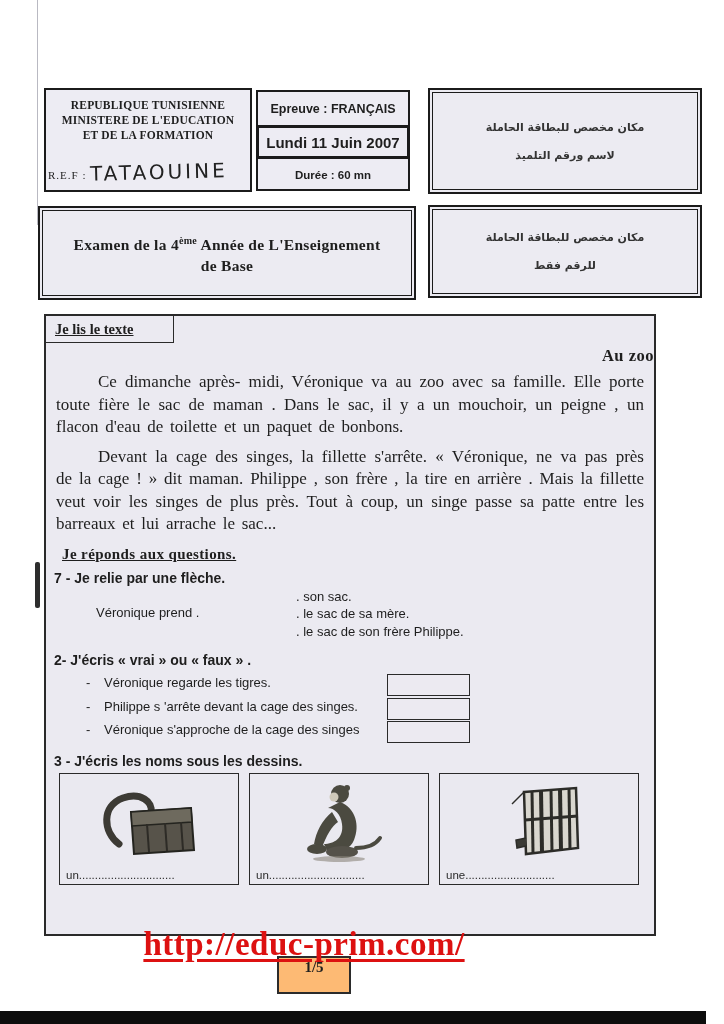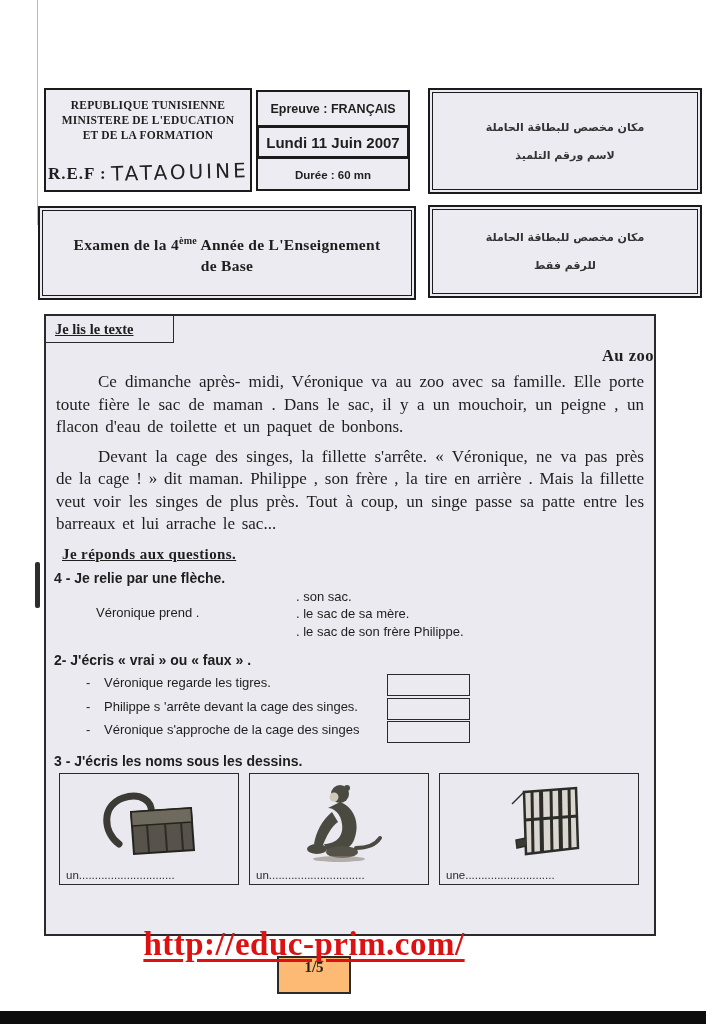--- a/index.html
+++ b/index.html
@@ -26,21 +26,21 @@
   .dbox .inner {
     position:absolute; inset:2px;
     border:1px solid #1b1b1b;
   }
   .sbox { border:2px solid #1b1b1b; background:#edecf3; }
 
   
   .hdr-left { left:44px; top:88px; width:208px; height:104px; padding-top:8px; text-align:center; }
   .hdr-left .gov { font-weight:bold; font-size:11.5px; line-height:15px; letter-spacing:.2px; }
   .hdr-left .ref-row { position:absolute; left:2px; bottom:6px; width:100%; text-align:left; white-space:nowrap; }
-  .ref-label { font-weight:bold; font-size:17px; letter-spacing:1px;text-align:center; }
+  .ref-label { font-weight:normal; font-size:11px; letter-spacing:1px;text-align:center; }
   .ref-value {
     font-family:"DejaVu Sans", sans-serif;
     font-size:20px; letter-spacing:3px;
     display:inline-block; transform:rotate(-1.5deg);
     color:#222;
   }
 
   
   .hdr-mid { left:256px; top:90px; width:154px; }
   .hdr-mid .cell {
@@ -195,21 +195,21 @@
     <span>Je lis le texte</span>
   </div>
 
   <div class="zoo-title">Au zoo</div>
 
   <p class="para">Ce dimanche après- midi, Véronique va au zoo avec sa famille. Elle porte toute fière le sac de maman . Dans le sac, il y a un mouchoir, un peigne , un flacon d'eau de toilette et un paquet de bonbons.</p>
   <p class="para">Devant la cage des singes, la fillette s'arrête. « Véronique, ne va pas près de la cage ! » dit maman. Philippe , son frère , la tire en arrière . Mais la fillette veut voir les singes de plus près. Tout à coup, un singe passe sa patte entre les barreaux et lui arrache le sac...</p>
 
   <div class="answer-head">Je réponds aux questions.</div>
 
-  <div class="q-label">4 -  Je relie par une flèche.</div>
+  <div class="q-label">7 -  Je relie par une flèche.</div>
   <div class="q1-block">
     <div class="q1-stem">Véronique prend .</div>
     <div class="q1-options">
       <div>. son sac.</div>
       <div>. le sac de sa mère.</div>
       <div>. le sac de son frère Philippe.</div>
     </div>
   </div>
 
   <div class="q-label" style="margin-top:12px">2-  J'écris « vrai » ou « faux » .</div>

